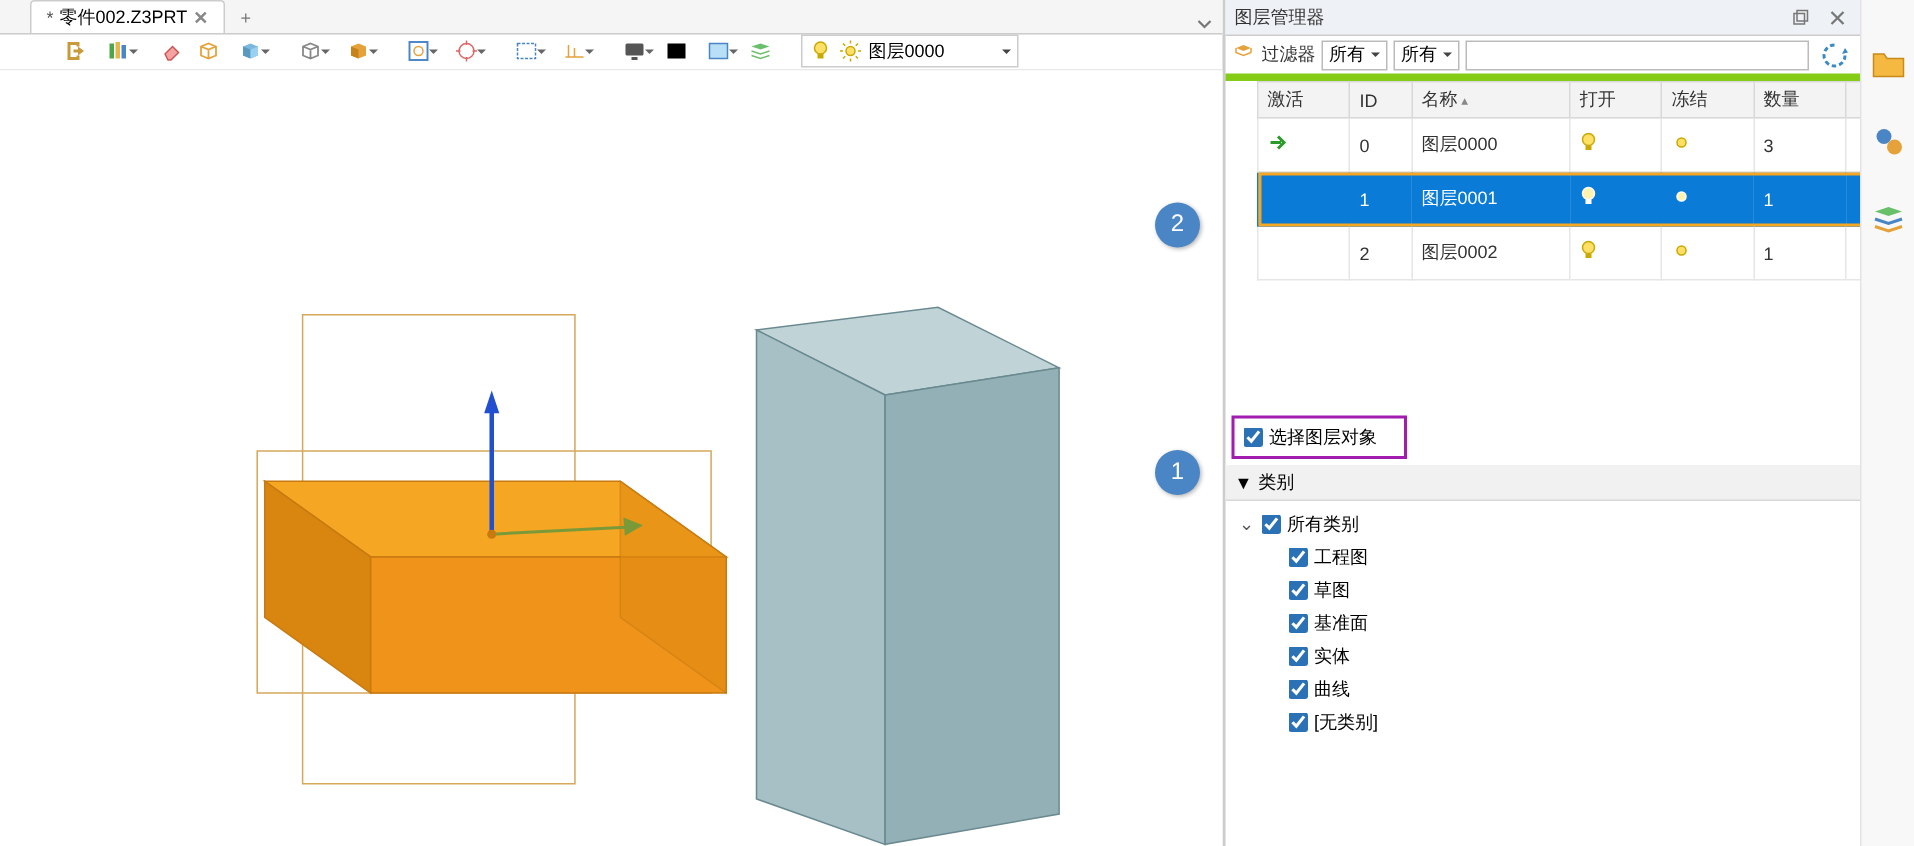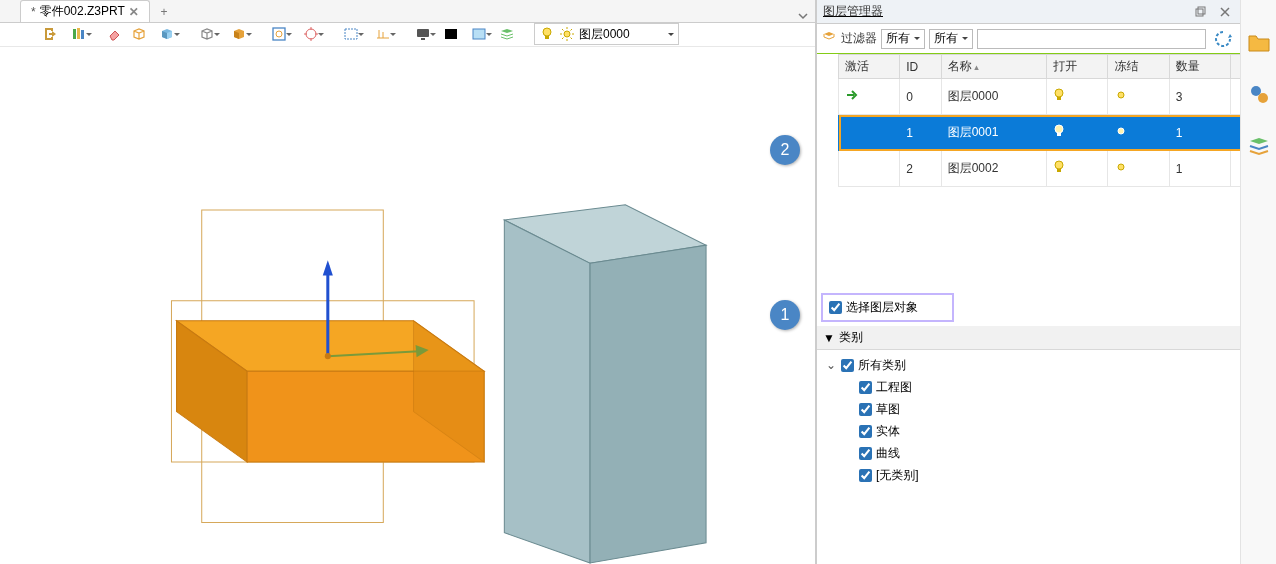--- a/index.html
+++ b/index.html
@@ -25,43 +25,43 @@
 .layer-dd { display: flex; align-items: center; border: 1px solid #ccc; height: 22px; padding: 0 4px; gap: 4px; margin-left: 6px; }
 .layer-dd .arrow { border: 3px solid transparent; border-top-color: #444; margin-top: 3px; }
 
 
 .viewport { flex: 1; position: relative; background: #fff; }
 .viewport svg { width: 100%; height: 100%; }
 
 
 .right { width: 460px; display: flex; }
 .panel { flex: 1; display: flex; flex-direction: column; border-left: 1px solid #ccc; }
-.panel-header { height: 24px; background: #eef2f6; border-bottom: 1px solid #ccc; display: flex; align-items: center; padding: 0 6px; gap: 6px; text-decoration: underline; }
+.panel-header { height: 24px; background: #eef2f6; border-bottom: 1px solid #ccc; display: flex; align-items: center; padding: 0 6px; gap: 6px; }
 .panel-header .title { flex: 1; color: #333; }
 .winbtn { width: 18px; height: 16px; display: flex; align-items: center; justify-content: center; color: #666; }
 
 
-.filter-row { height: 30px; display: flex; align-items: center; padding: 0 4px; gap: 4px; border-bottom: 1px solid #84cc16; }
+.filter-row { height: 30px; display: flex; align-items: center; padding: 0 4px; gap: 4px; border-bottom: 5px solid #84cc16; }
 .filter-row .lbl { color: #333; }
 .select { display: flex; align-items: center; border: 1px solid #bbb; height: 20px; padding: 0 4px; gap: 4px; background: #fff; }
 .select .arrow { border: 3px solid transparent; border-top-color: #444; margin-top: 3px; }
 .searchbox { flex: 1; border: 1px solid #bbb; height: 20px; background: #fff; }
 .refresh { width: 26px; height: 26px; display: flex; align-items: center; justify-content: center; }
 
 
 .layer-table { border-collapse: collapse; width: 100%; margin-left: 21px; }
 .layer-table th { background: #f3f3f3; border: 1px solid #d8d8d8; height: 24px; font-weight: normal; color: #333; padding: 0 6px; text-align: left; }
 .layer-table th.sort::after { content: " ▴"; color: #888; font-size: 9px; }
 .layer-table td { border: 1px solid #e6e6e6; height: 36px; padding: 0 6px; color: #333; }
 .layer-table tr.selected td { background: #0b7bd8; color: #fff; border-color: #0b7bd8; }
 .layer-table tr.hl { outline: 2px solid #f5a623; outline-offset: -2px; }
 .bulb { display: inline-block; }
 
 
-.sel-layer-objects { display: flex; align-items: center; gap: 4px; padding: 4px 6px; border: 2px solid #c4b5fd; margin: 16px 4px 4px 4px; width: 133px;}
+.sel-layer-objects { display: flex; align-items: center; gap: 4px; padding: 4px 6px; border: 2px solid #a21caf; margin: 0 4px 4px 4px; width: 117px;}
 .btn-row { display: flex; border-top: 1px solid #d8d8d8; border-bottom: 1px solid #d8d8d8; }
 .btn-row .btn { flex: 1; height: 24px; display: flex; align-items: center; justify-content: center; border-right: 1px solid #d8d8d8; background: #fafafa; }
 .btn-row .btn:last-child { border-right: none; }
 
 .section-header { height: 24px; display: flex; align-items: center; padding: 0 6px; gap: 4px; background: #f1f1f1; border-bottom: 1px solid #d8d8d8; }
 .tree { padding: 4px 8px; }
 .tree-item { display: flex; align-items: center; height: 22px; gap: 4px; }
 .tree-item .twisty { width: 12px; text-align: center; color: #555; }
 .tree-item .cb { width: 13px; height: 13px; }
 .indent1 { padding-left: 34px; }
@@ -365,20 +365,24 @@
       <div class="tree-item indent1">
           <input type="checkbox" class="cb checkbox" checked="" style="">
           <span>工程图</span>
         </div>
       <div class="tree-item indent1">
           <input type="checkbox" class="cb checkbox" checked="" style="">
           <span>草图</span>
         </div>
       <div class="tree-item indent1">
           <input type="checkbox" class="cb checkbox" checked="" style="">
+          <span>基准面</span>
+        </div>
+      <div class="tree-item indent1">
+          <input type="checkbox" class="cb checkbox" checked="" style="">
           <span>实体</span>
         </div>
       <div class="tree-item indent1">
           <input type="checkbox" class="cb checkbox" checked="" style="">
           <span>曲线</span>
         </div>
       <div class="tree-item indent1">
           <input type="checkbox" class="cb checkbox" checked="" style="">
           <span>[无类别]</span>
         </div>

